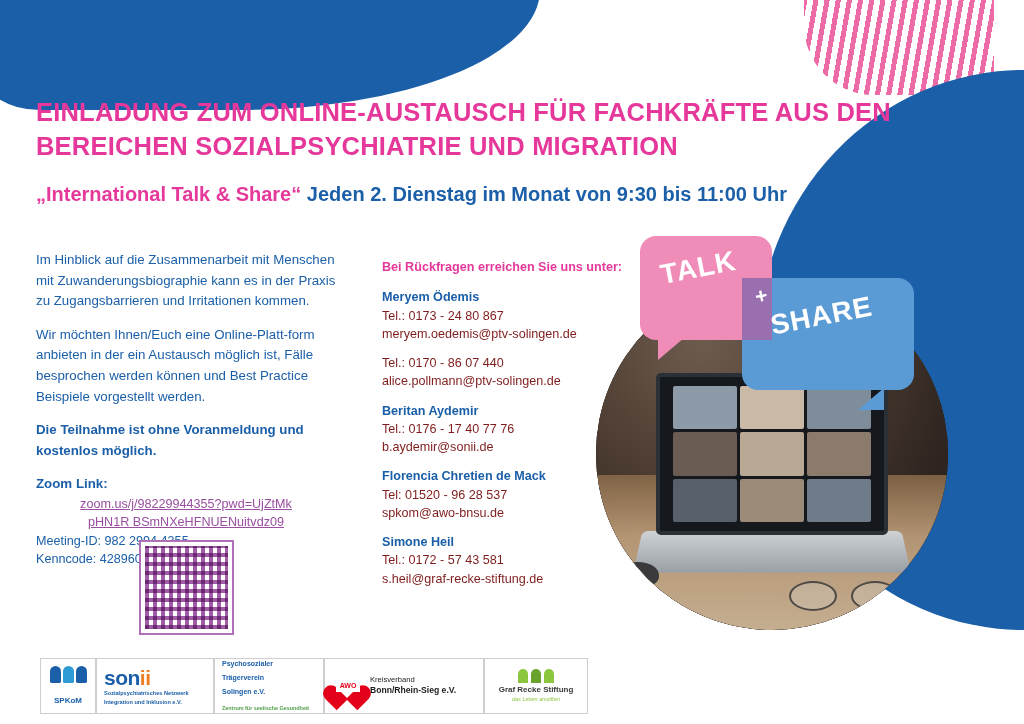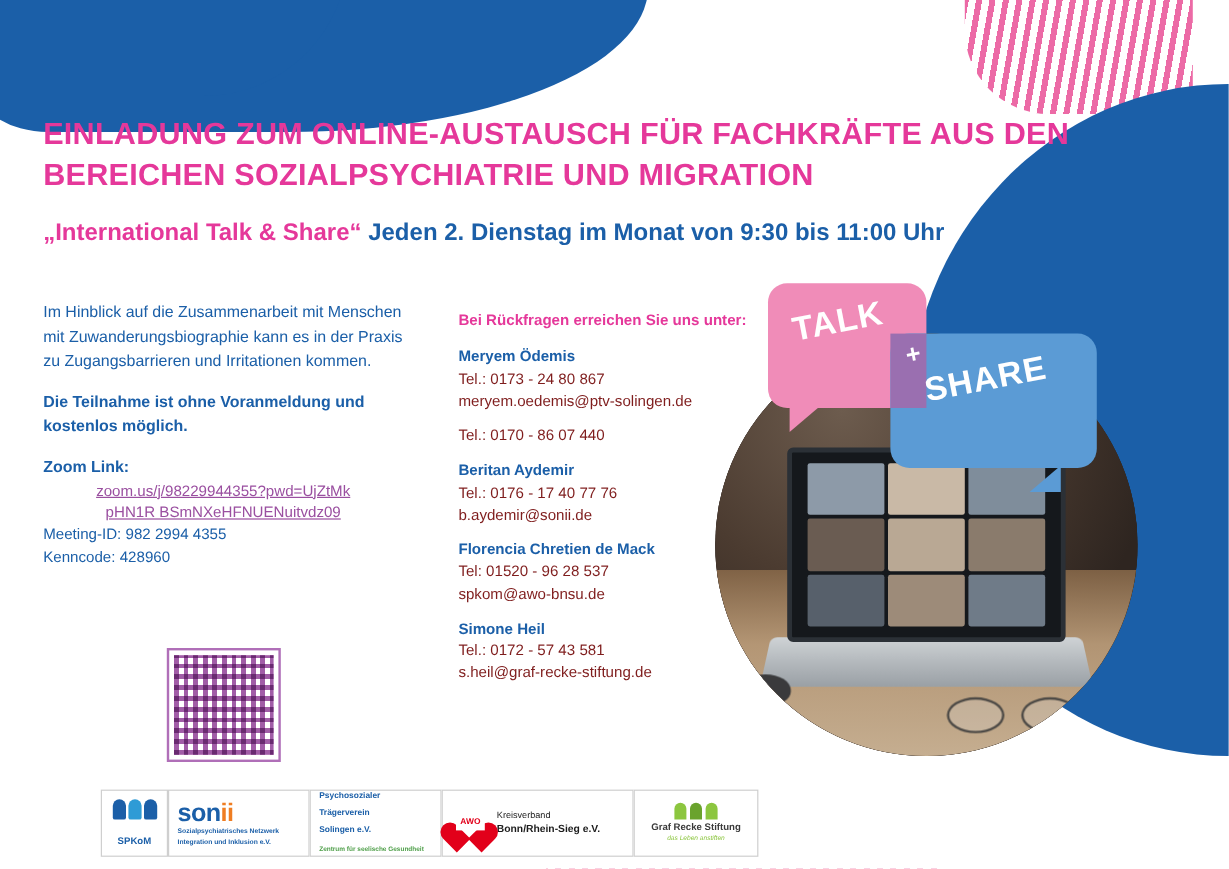--- a/index.html
+++ b/index.html
@@ -254,21 +254,21 @@
     height: 56px;
   }
   .logo {
     border: 1px solid #cfcfcf;
     background: #fff;
     height: 56px;
     display: flex; align-items: center; gap: 6px;
     padding: 4px 7px;
     font-size: 6.5px; color: #1b5fa8; line-height: 1.15;
   }
-  .logo-spkom { width: 56px; flex-direction: column; justify-content: center; align-items: center; gap: 13px; margin-left: 44px;}
+  .logo-spkom { width: 56px; flex-direction: column; justify-content: center; align-items: center; gap: 13px;}
   .spkom-fig { display: flex; gap: 2px; }
   .spkom-fig span { width: 11px; height: 17px; background: #1b5fa8; border-radius: 6px 6px 2px 2px; }
   .spkom-fig span.mid { background: #2e9bd6; }
   .spkom-txt { font-weight: bold; font-size: 8px; color: #1b5fa8; }
   .logo-sonii { width: 118px; flex-direction: column; align-items: flex-start; justify-content: center; gap: 2px;}
   .sonii-word { font-size: 21px; font-weight: bold; color: #1b5fa8; letter-spacing: -0.5px; line-height: 1;}
   .sonii-word em { font-style: normal; color: #ef7d22; }
   .sonii-sub { font-size: 5.6px; color: #1b5fa8; font-weight: bold; }
   .logo-ptv { width: 110px; flex-direction: column; align-items: flex-start; justify-content: center;}
   .ptv-main { font-size: 7px; font-weight: bold; color: #1b5fa8; }
@@ -310,20 +310,21 @@
 
   <div class="headline">EINLADUNG ZUM ONLINE-AUSTAUSCH FÜR FACHKRÄFTE AUS DEN BEREICHEN SOZIALPSYCHIATRIE UND MIGRATION</div>
 
   <div class="subhead">
     <span class="pink">„International Talk &amp; Share“</span>
     <span class="blue">Jeden 2. Dienstag im Monat von 9:30 bis 11:00 Uhr</span>
   </div>
 
   <div class="leftcol">
     <p>Im Hinblick auf die Zusammenarbeit mit Menschen mit Zuwanderungsbiographie kann es in der Praxis zu Zugangsbarrieren und Irritationen kommen.</p>
+    <p>Wir möchten Ihnen/Euch eine Online-Platt-form anbieten in der ein Austausch möglich ist, Fälle besprochen werden können und Best Practice Beispiele vorgestellt werden.</p>
     <p class="bold">Die Teilnahme ist ohne Voranmeldung und kostenlos möglich.</p>
     <div class="zoomlabel">Zoom Link:</div>
     <a class="zoomlink" href="#">zoom.us/j/98229944355?pwd=UjZtMk</a>
     <a class="zoomlink" href="#">pHN1R BSmNXeHFNUENuitvdz09</a>
     <div class="meetinfo">Meeting-ID: 982 2994 4355</div>
     <div class="meetinfo">Kenncode: 428960</div>
   </div>
 
   <div class="qr">
     <div class="qr-inner"></div>
@@ -333,20 +334,21 @@
     <div class="rueck">Bei Rückfragen erreichen Sie uns unter:</div>
 
     <div class="contact">
       <div class="name">Meryem Ödemis</div>
       <div class="line">Tel.: 0173 - 24 80 867</div>
       <div class="line">meryem.oedemis@ptv-solingen.de</div>
     </div>
 
     <div class="contact">
       <div class="line">Tel.: 0170 - 86 07 440</div>
+      <div class="line">alice.pollmann@ptv-solingen.de</div>
     </div>
 
     <div class="contact">
       <div class="name">Beritan Aydemir</div>
       <div class="line">Tel.: 0176 - 17 40 77 76</div>
       <div class="line">b.aydemir@sonii.de</div>
     </div>
 
     <div class="contact">
       <div class="name">Florencia Chretien de Mack</div>

